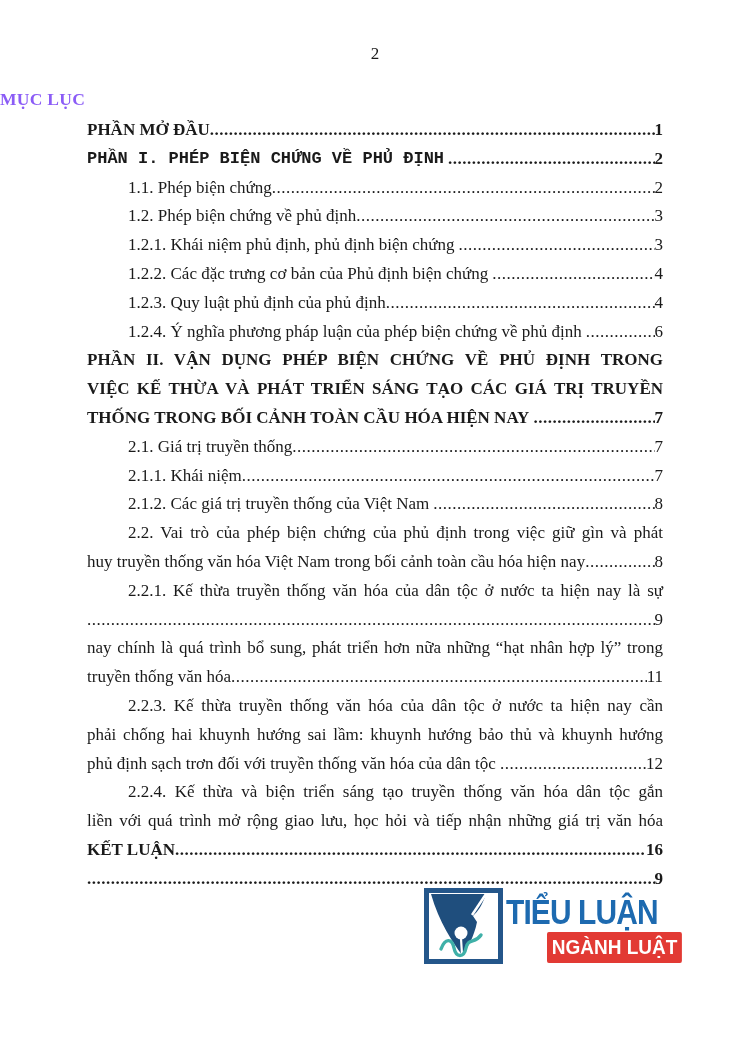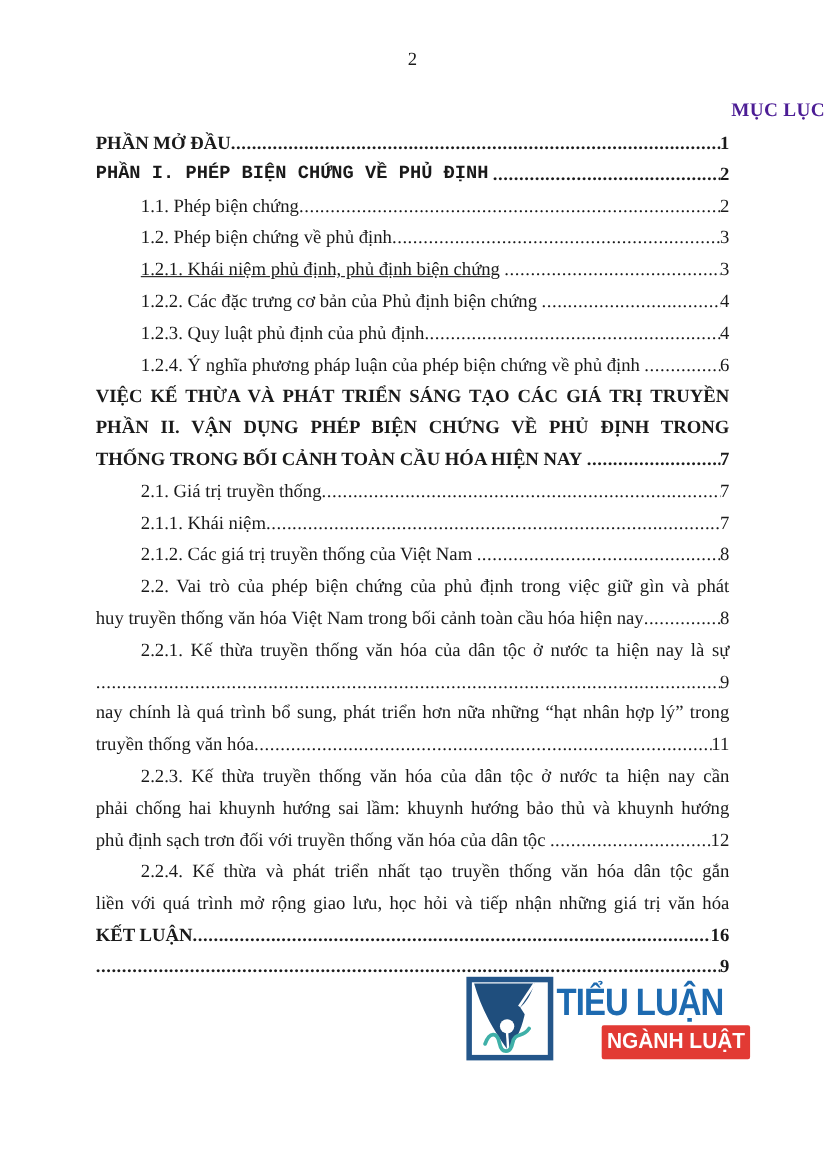--- a/index.html
+++ b/index.html
@@ -2,21 +2,21 @@
 <html><head>
 <meta charset="utf-8">
 <style>
   html,body{margin:0;padding:0;}
   body{
     width:750px;height:1062px;background:#ffffff;position:relative;overflow:hidden;
     font-family:"Liberation Serif","DejaVu Serif",serif;color:#1a1a1a;
   }
   .pagenum{padding-top:44px;line-height:20px;font-size:17px;text-align:center;}
   .doc-title{margin-top:22px;line-height:26px;font-size:17.5px;font-weight:bold;
-    text-align:right;color:#4c1d95;letter-spacing:0.3px;}
+    text-align:left;color:#8b5cf6;letter-spacing:0.3px;}
   .toc{margin:4px 87px 0 87px;}
   .toc-entry{font-size:17px;}
   .toc-entry.bold{font-weight:bold;}
   .toc-line{line-height:28.8px;}
   .toc-line.just{text-align:justify;text-align-last:justify;}
   .toc-line.ind{padding-left:41px;}
   .toc-line.last{display:flex;}
   .txt{white-space:nowrap;flex:0 0 auto;}
   .dots{flex:1 1 auto;overflow:hidden;white-space:nowrap;letter-spacing:0.5px;}
   .dots::after{content:"..................................................................................................................................................................................................................................................";}
@@ -68,21 +68,21 @@
     </div>
     <div class="toc-entry">
       <div class="toc-line last ind">
         <span class="txt">1.2. Phép biện chứng về phủ định</span>
         <span class="dots"></span>
         <span class="pg">3</span>
       </div>
     </div>
     <div class="toc-entry">
       <div class="toc-line last ind">
-        <span class="txt" style="padding-right: 4px; text-decoration: underline;">1.2.1. Khái niệm phủ định, phủ định biện chứng</span>
+        <span class="txt" style="padding-right: 4px;">1.2.1. Khái niệm phủ định, phủ định biện chứng</span>
         <span class="dots"></span>
         <span class="pg">3</span>
       </div>
     </div>
     <div class="toc-entry">
       <div class="toc-line last ind">
         <span class="txt" style="padding-right: 4px;">1.2.2. Các đặc trưng cơ bản của Phủ định biện chứng</span>
         <span class="dots"></span>
         <span class="pg">4</span>
       </div>
@@ -95,22 +95,22 @@
       </div>
     </div>
     <div class="toc-entry">
       <div class="toc-line last ind">
         <span class="txt" style="padding-right: 4px;">1.2.4. Ý nghĩa phương pháp luận của phép biện chứng về phủ định</span>
         <span class="dots"></span>
         <span class="pg">6</span>
       </div>
     </div>
     <div class="toc-entry bold">
+      <div class="toc-line just">PHẦN II. VẬN DỤNG PHÉP BIỆN CHỨNG VỀ PHỦ ĐỊNH TRONG</div>
       <div class="toc-line just">VIỆC KẾ THỪA VÀ PHÁT TRIỂN SÁNG TẠO CÁC GIÁ TRỊ TRUYỀN</div>
-      <div class="toc-line just">PHẦN II. VẬN DỤNG PHÉP BIỆN CHỨNG VỀ PHỦ ĐỊNH TRONG</div>
       <div class="toc-line last">
         <span class="txt" style="padding-right: 4px;">THỐNG TRONG BỐI CẢNH TOÀN CẦU HÓA HIỆN NAY</span>
         <span class="dots"></span>
         <span class="pg">7</span>
       </div>
     </div>
     <div class="toc-entry">
       <div class="toc-line last ind">
         <span class="txt">2.1. Giá trị truyền thống</span>
         <span class="dots"></span>
@@ -157,21 +157,21 @@
     <div class="toc-entry">
       <div class="toc-line just ind">2.2.3. Kế thừa truyền thống văn hóa của dân tộc ở nước ta hiện nay cần</div>
       <div class="toc-line just">phải chống hai khuynh hướng sai lầm: khuynh hướng bảo thủ và khuynh hướng</div>
       <div class="toc-line last">
         <span class="txt" style="padding-right: 4px;">phủ định sạch trơn đối với truyền thống văn hóa của dân tộc</span>
         <span class="dots"></span>
         <span class="pg">12</span>
       </div>
     </div>
     <div class="toc-entry">
-      <div class="toc-line just ind">2.2.4. Kế thừa và phát triển nhất tạo truyền thống văn hóa dân tộc gắn</div>
+      <div class="toc-line just ind">2.2.4. Kế thừa và biện triển sáng tạo truyền thống văn hóa dân tộc gắn</div>
       <div class="toc-line just">liền với quá trình mở rộng giao lưu, học hỏi và tiếp nhận những giá trị văn hóa</div>
     </div>
     <div class="toc-entry bold">
       <div class="toc-line last">
         <span class="txt">KẾT LUẬN</span>
         <span class="dots"></span>
         <span class="pg">16</span>
       </div>
     </div>
     <div class="toc-entry bold">

